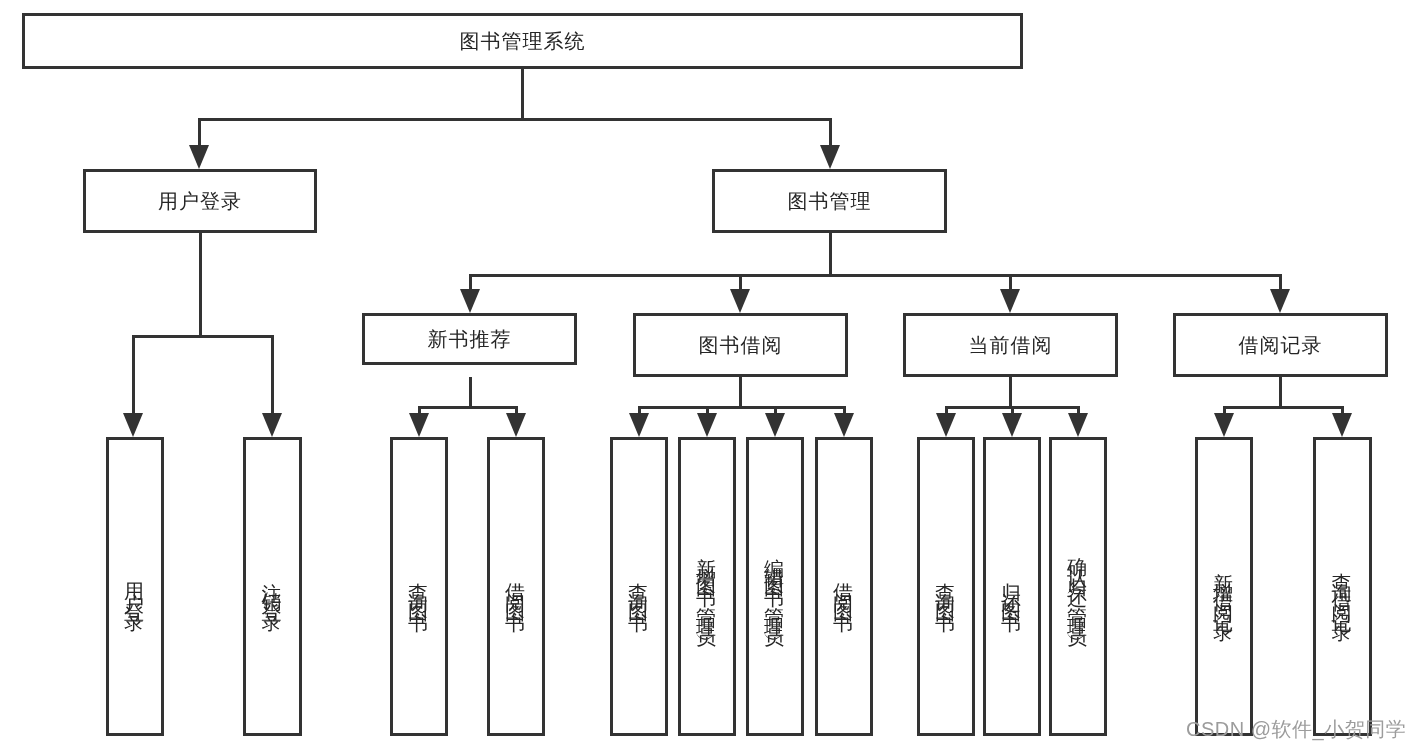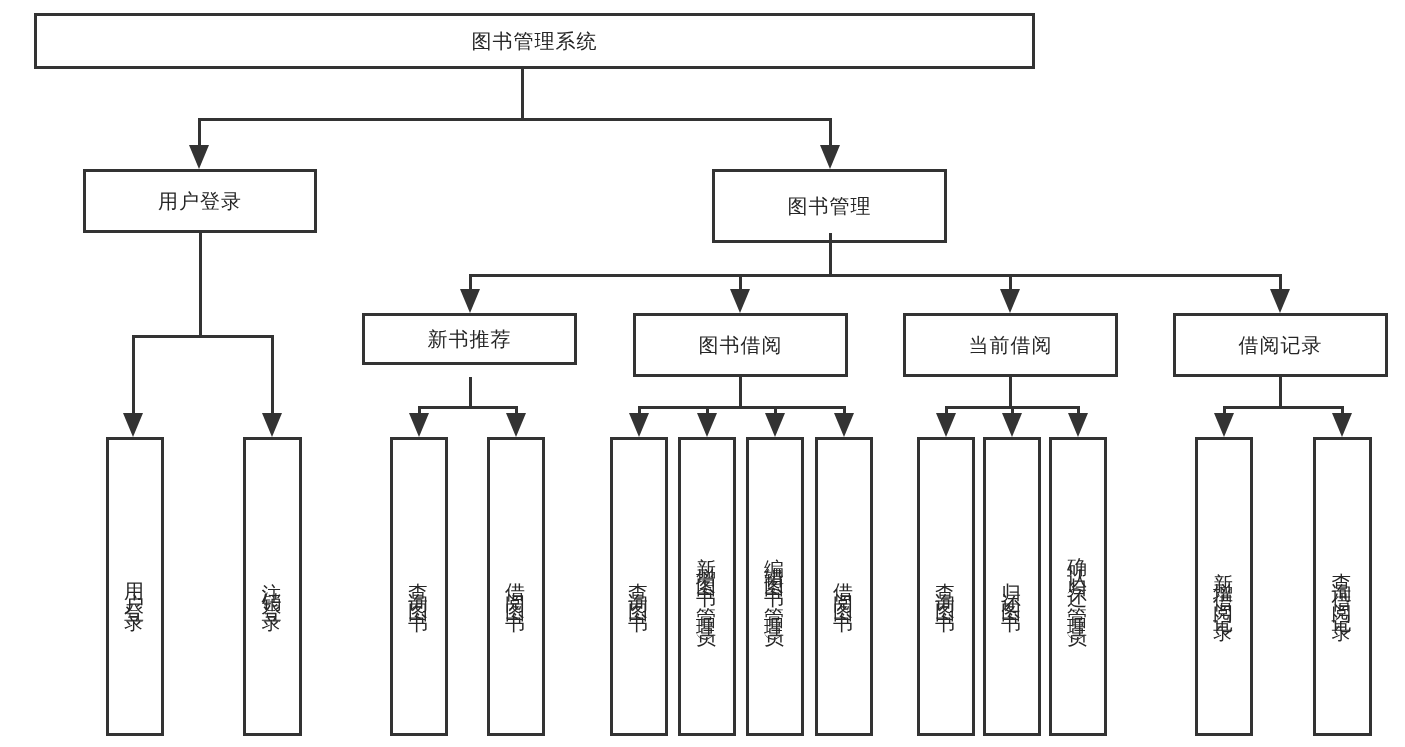--- a/index.html
+++ b/index.html
@@ -50,35 +50,35 @@
     letter-spacing:0.5px;
     z-index:10;
     white-space:nowrap;
   }
 </style>
 </head>
 <body>
 
 <div id="stage">
 
-  <div class="node" style="left:22px;top:13px;width:1001px;height:56px;margin-left:12px;">
+  <div class="node" style="left:22px;top:13px;width:1001px;height:56px;">
     <span>图书管理系统</span>
   </div>
 
   <div class="vl" style="left:521px;top:69px;height:49px;"></div>
   <div class="hl" style="left:199px;top:118px;width:632px;"></div>
   <div class="vl" style="left:198px;top:118px;height:30px;"></div>
   <div class="ah" style="left:189px;top:145px;"></div>
   <div class="vl" style="left:829px;top:118px;height:30px;"></div>
   <div class="ah" style="left:820px;top:145px;"></div>
 
   <div class="node" style="left:83px;top:169px;width:234px;height:64px;">
     <span>用户登录</span>
   </div>
-  <div class="node" style="left:712px;top:169px;width:235px;height:74px;">
+  <div class="node" style="left:712px;top:169px;width:235px;height:64px;">
     <span>图书管理</span>
   </div>
 
   <div class="vl" style="left:199px;top:233px;height:102px;"></div>
   <div class="hl" style="left:133px;top:335px;width:141px;"></div>
   <div class="vl" style="left:132px;top:335px;height:82px;"></div>
   <div class="ah" style="left:123px;top:413px;"></div>
   <div class="vl" style="left:271px;top:335px;height:82px;"></div>
   <div class="ah" style="left:262px;top:413px;"></div>
 
@@ -177,14 +177,15 @@
     <span>确认归还（管理员）</span>
   </div>
 
   <div class="node vnode" style="left:1195px;top:437px;width:58px;height:299px;">
     <span>新增借阅记录</span>
   </div>
   <div class="node vnode" style="left:1313px;top:437px;width:59px;height:299px;">
     <span>查询借阅记录</span>
   </div>
 
+  <div id="watermark">CSDN @软件_小贺同学</div>
 
 </div>
 
 </body></html>

